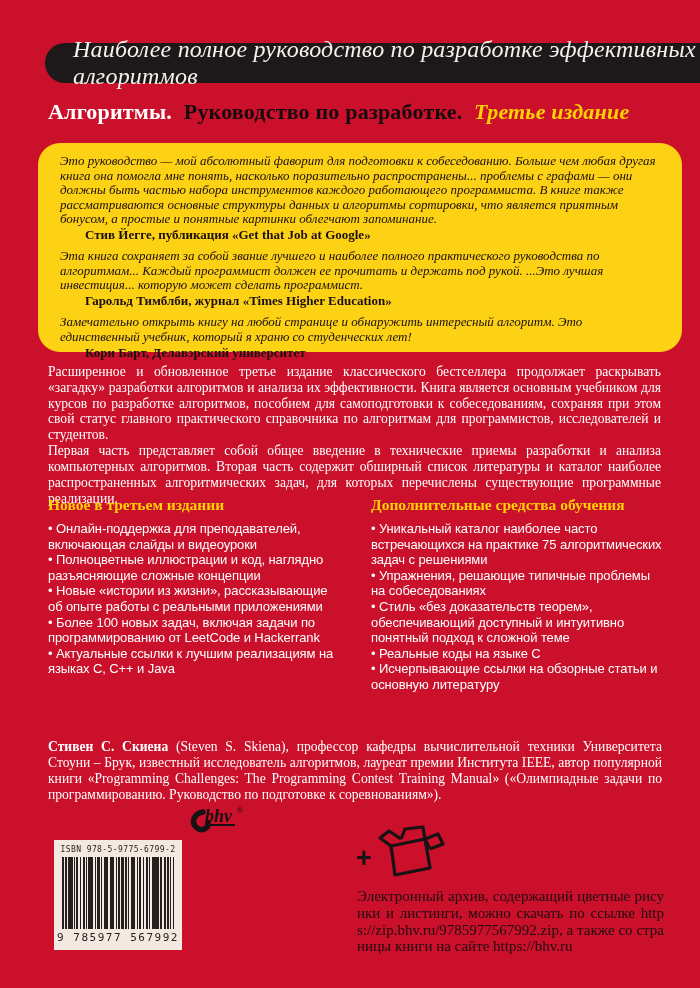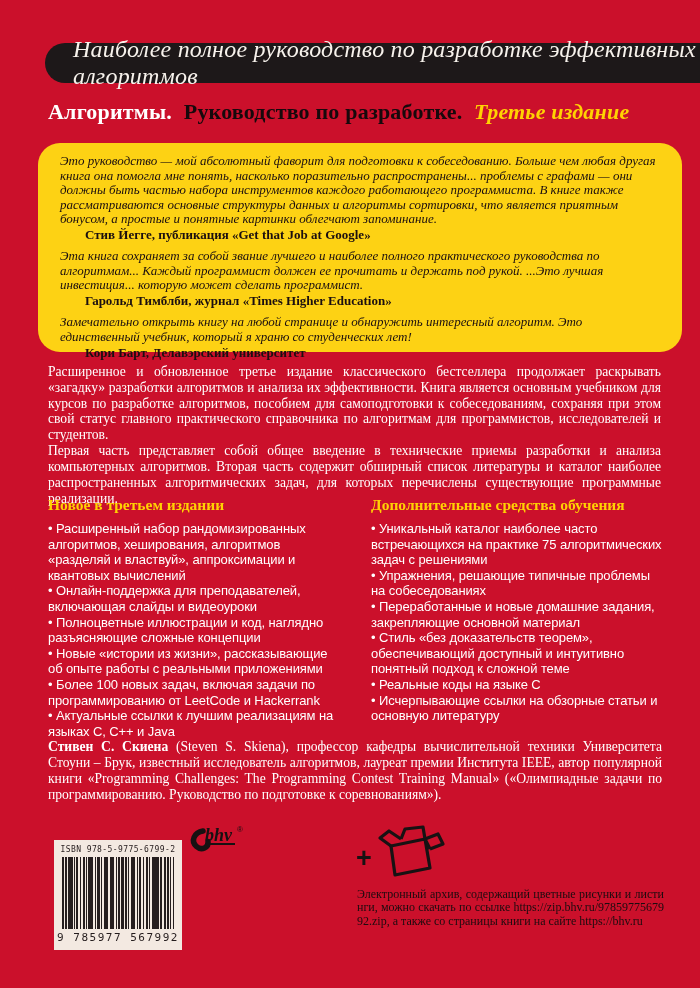--- a/index.html
+++ b/index.html
@@ -49,30 +49,30 @@
                display:flex;flex-direction:column;align-items:center;padding:5px 6px 4px;box-sizing:border-box;}
   .isbn{font-family:"DejaVu Sans Mono",monospace;font-size:8px;letter-spacing:.4px;color:#241c1d;white-space:nowrap;}
   .bars{width:112px;height:72px;margin-top:3px;background-color:#f3e9e1;background-image:
         repeating-linear-gradient(90deg,#261e1f 0 1px,transparent 1px 3px),
         repeating-linear-gradient(90deg,#261e1f 0 2px,transparent 2px 7px),
         repeating-linear-gradient(90deg,transparent 0 4px,#261e1f 4px 5px,transparent 5px 11px),
         repeating-linear-gradient(90deg,transparent 0 9px,#261e1f 9px 11px,transparent 11px 17px);}
   .bar-digits{font-family:"DejaVu Sans Mono",monospace;font-size:11px;letter-spacing:1.5px;
               color:#241c1d;margin-top:2px;white-space:nowrap;}
 
-  .bhv-logo{position:absolute;left:188px;top:822px;text-decoration:underline;}
+  .bhv-logo{position:absolute;left:188px;top:803px;text-decoration:underline;}
   .address{position:absolute;left:193px;top:861px;color:#140f10;font-family:"Liberation Sans",sans-serif;
            font-weight:bold;font-size:11.5px;line-height:1.28;}
   .address .grp{margin-bottom:5px;}
   .address div{white-space:nowrap;}
 
   .plus{position:absolute;left:356px;top:843px;color:#171213;font-size:27px;font-weight:bold;
         font-family:"Liberation Sans",sans-serif;}
   .box-icon{position:absolute;left:377px;top:825px;}
-  .note{position:absolute;left:357px;top:888px;width:307px;color:#1c0c0f;font-size:12px;
+  .note{position:absolute;left:357px;top:888px;width:307px;color:#1c0c0f;font-size:15px;
         line-height:1.12;text-align:justify;word-break:break-all;}
 </style>
 </head>
 <body>
 
 <div class="cover">
 
   <div class="banner">
     <span>Наиболее полное руководство по разработке эффективных алгоритмов</span>
   </div>
@@ -100,34 +100,32 @@
 
   <div class="desc">
     <p>Расширенное и обновленное третье издание классического бестселлера продолжает раскрывать «загадку» разработки алгоритмов и анализа их эффективности. Книга является основным учебником для курсов по разработке алгоритмов, пособием для самоподготовки к собеседованиям, сохраняя при этом свой статус главного практического справочника по алгоритмам для программистов, исследователей и студентов.</p>
     <p>Первая часть представляет собой общее введение в технические приемы разработки и анализа компьютерных алгоритмов. Вторая часть содержит обширный список литературы и каталог наиболее распространенных алгоритмических задач, для которых перечислены существующие программные реализации.</p>
   </div>
 
   <div class="cols">
     <div class="col">
       <h3>Новое в третьем издании</h3>
       <ul>
-        <li>• Расширенный набор рандомизированных алгоритмов, хеширования, алгоритмов «разделяй и властвуй», аппроксимации и квантовых вычислений</li>
         <li>• Онлайн-поддержка для преподавателей, включающая слайды и видеоуроки</li>
         <li>• Полноцветные иллюстрации и код, наглядно разъясняющие сложные концепции</li>
         <li>• Новые «истории из жизни», рассказывающие об опыте работы с реальными приложениями</li>
         <li>• Более 100 новых задач, включая задачи по программированию от LeetCode и Hackerrank</li>
         <li>• Актуальные ссылки к лучшим реализациям на языках C, C++ и Java</li>
       </ul>
     </div>
     <div class="col">
       <h3>Дополнительные средства обучения</h3>
       <ul>
         <li>• Уникальный каталог наиболее часто встречающихся на практике 75 алгоритмических задач с решениями</li>
         <li>• Упражнения, решающие типичные проблемы на собеседованиях</li>
-        <li>• Переработанные и новые домашние задания, закрепляющие основной материал</li>
         <li>• Стиль «без доказательств теорем», обеспечивающий доступный и интуитивно понятный подход к сложной теме</li>
         <li>• Реальные коды на языке C</li>
         <li>• Исчерпывающие ссылки на обзорные статьи и основную литературу</li>
       </ul>
     </div>
   </div>
 
   <div class="bio">
     <span class="b-name">Стивен С. Скиена</span><span> (Steven S. Skiena), профессор кафедры вычислительной техники Университета Стоуни – Брук, известный исследователь алгоритмов, лауреат премии Института IEEE, автор популярной книги «Programming Challenges: The Programming Contest Training Manual» («Олимпиадные задачи по программированию. Руководство по подготовке к соревнованиям»).</span>
   </div>

